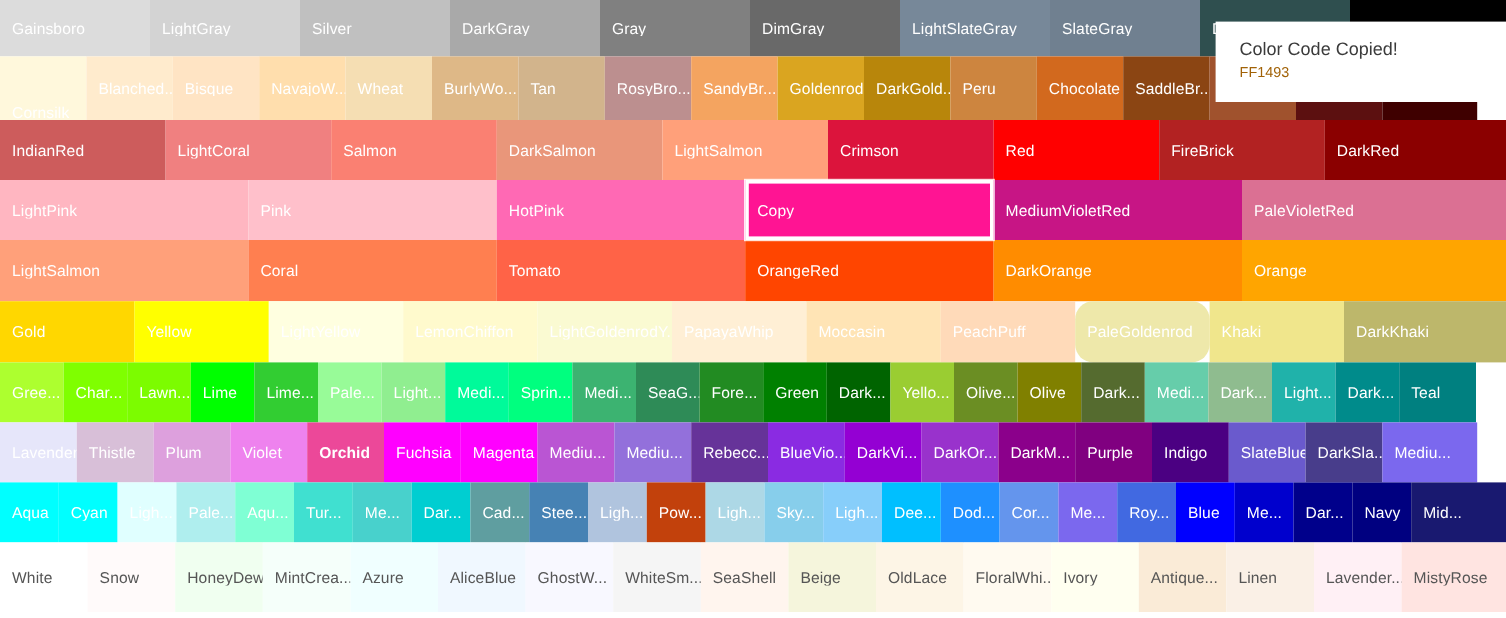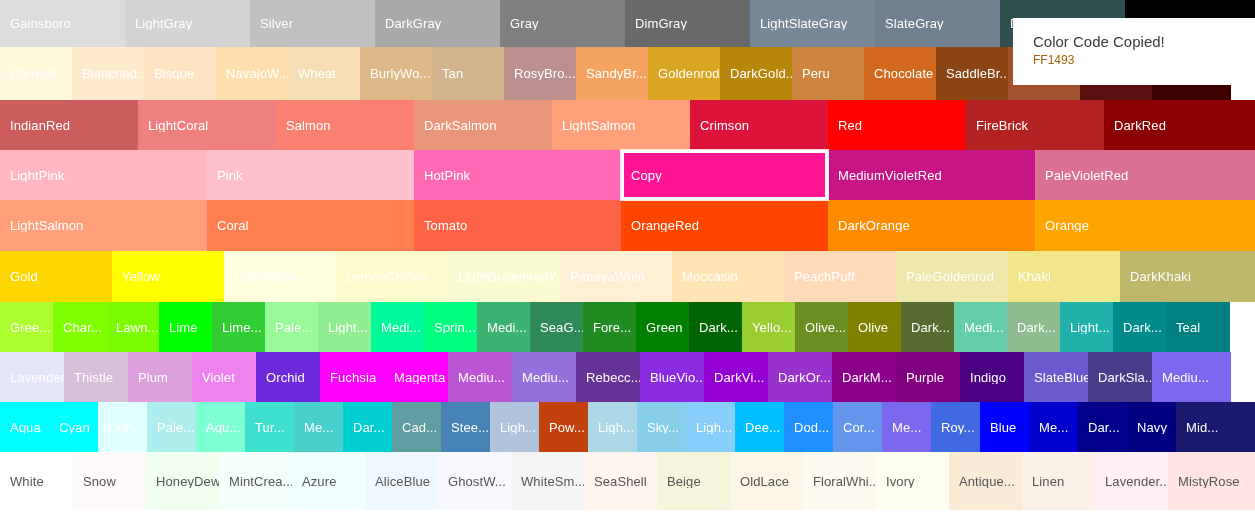--- a/index.html
+++ b/index.html
@@ -113,21 +113,21 @@
           <span class="label">SlateGray</span>
         </div>
         <div class="swatch light-text" style="background: rgb(47, 79, 79); width: 125px; flex: 0 0 125px;">
           <span class="label">DarkSlateGray</span>
         </div>
         <div class="swatch light-text" style="background: rgb(0, 0, 0); width: 130px; flex: 0 0 130px;">
           <span class="label">Black</span>
         </div>
       </div>
       <div class="row" style="height: 53px;">
-        <div class="swatch light-text" style="background: rgb(255, 248, 220); width: 72px; flex: 0 0 72px;">
+        <div class="swatch light-text" style="background: rgb(255, 248, 220); width: 72px; flex: 0 0 72px; align-items: flex-end;">
           <span class="label">Cornsilk</span>
         </div>
         <div class="swatch light-text" style="background: rgb(255, 235, 205); width: 72px; flex: 0 0 72px;">
           <span class="label">Blanched...</span>
         </div>
         <div class="swatch light-text" style="background: rgb(255, 228, 196); width: 72px; flex: 0 0 72px;">
           <span class="label">Bisque</span>
         </div>
         <div class="swatch light-text" style="background: rgb(255, 222, 173); width: 72px; flex: 0 0 72px;">
           <span class="label">NavajoW...</span>
@@ -259,21 +259,21 @@
         </div>
         <div class="swatch light-text" style="background: rgb(255, 239, 213); width: 112px; flex: 0 0 112px;">
           <span class="label">PapayaWhip</span>
         </div>
         <div class="swatch light-text" style="background: rgb(255, 228, 181); width: 112px; flex: 0 0 112px;">
           <span class="label">Moccasin</span>
         </div>
         <div class="swatch light-text" style="background: rgb(255, 218, 185); width: 112px; flex: 0 0 112px;">
           <span class="label">PeachPuff</span>
         </div>
-        <div class="swatch light-text" style="background: rgb(238, 232, 170); width: 112px; flex: 0 0 112px;">
+        <div class="swatch light-text" style="background: rgb(238, 232, 170); width: 112px; flex: 0 0 112px; border-radius: 15px;">
           <span class="label">PaleGoldenrod</span>
         </div>
         <div class="swatch light-text" style="background: rgb(240, 230, 140); width: 112px; flex: 0 0 112px;">
           <span class="label">Khaki</span>
         </div>
         <div class="swatch light-text" style="background: rgb(189, 183, 107); width: 135px; flex: 0 0 135px;">
           <span class="label">DarkKhaki</span>
         </div>
       </div>
       <div class="row" style="height: 50px;">
@@ -353,21 +353,21 @@
         </div>
         <div class="swatch light-text" style="background: rgb(216, 191, 216); width: 64px; flex: 0 0 64px;">
           <span class="label">Thistle</span>
         </div>
         <div class="swatch light-text" style="background: rgb(221, 160, 221); width: 64px; flex: 0 0 64px;">
           <span class="label">Plum</span>
         </div>
         <div class="swatch light-text" style="background: rgb(238, 130, 238); width: 64px; flex: 0 0 64px;">
           <span class="label">Violet</span>
         </div>
-        <div class="swatch light-text" style="background: #6d28d9; width: 64px; flex: 0 0 64px;">
+        <div class="swatch light-text" style="background: #ec4899; width: 64px; flex: 0 0 64px; font-weight: bold;">
           <span class="label">Orchid</span>
         </div>
         <div class="swatch light-text" style="background: rgb(255, 0, 255); width: 64px; flex: 0 0 64px;">
           <span class="label">Fuchsia</span>
         </div>
         <div class="swatch light-text" style="background: rgb(255, 0, 255); width: 64px; flex: 0 0 64px;">
           <span class="label">Magenta</span>
         </div>
         <div class="swatch light-text" style="background: rgb(186, 85, 211); width: 64px; flex: 0 0 64px;">
           <span class="label">Mediu...</span>

